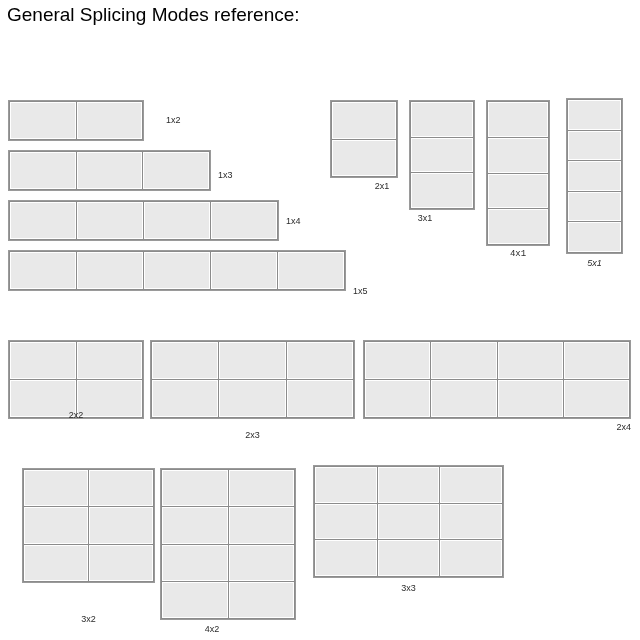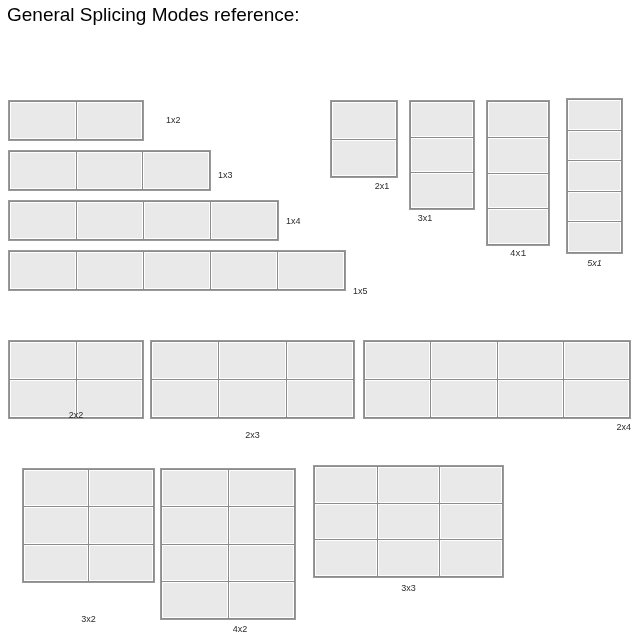--- a/index.html
+++ b/index.html
@@ -212,21 +212,21 @@
         <div class="mode-grid" style="left: 160px; top: 468px; width: 136px; height: 152px; grid-template-columns: repeat(2, 1fr); grid-template-rows: repeat(4, 1fr);">
           <div class="mode-cell"></div>
           <div class="mode-cell"></div>
           <div class="mode-cell"></div>
           <div class="mode-cell"></div>
           <div class="mode-cell"></div>
           <div class="mode-cell"></div>
           <div class="mode-cell"></div>
           <div class="mode-cell"></div>
         </div>
-        <div class="mode-label below" style="left: 172px; top: 624px; width: 136px;">4x2</div>
+        <div class="mode-label below" style="left: 144px; top: 624px; width: 136px;">4x2</div>
       </div>
       <div class="mode" style="left: 0px; top: 0px; width: 640px; height: 0px;">
         <div class="mode-grid" style="left: 313px; top: 465px; width: 191px; height: 113px; grid-template-columns: repeat(3, 1fr); grid-template-rows: repeat(3, 1fr);">
           <div class="mode-cell"></div>
           <div class="mode-cell"></div>
           <div class="mode-cell"></div>
           <div class="mode-cell"></div>
           <div class="mode-cell"></div>
           <div class="mode-cell"></div>
           <div class="mode-cell"></div>

